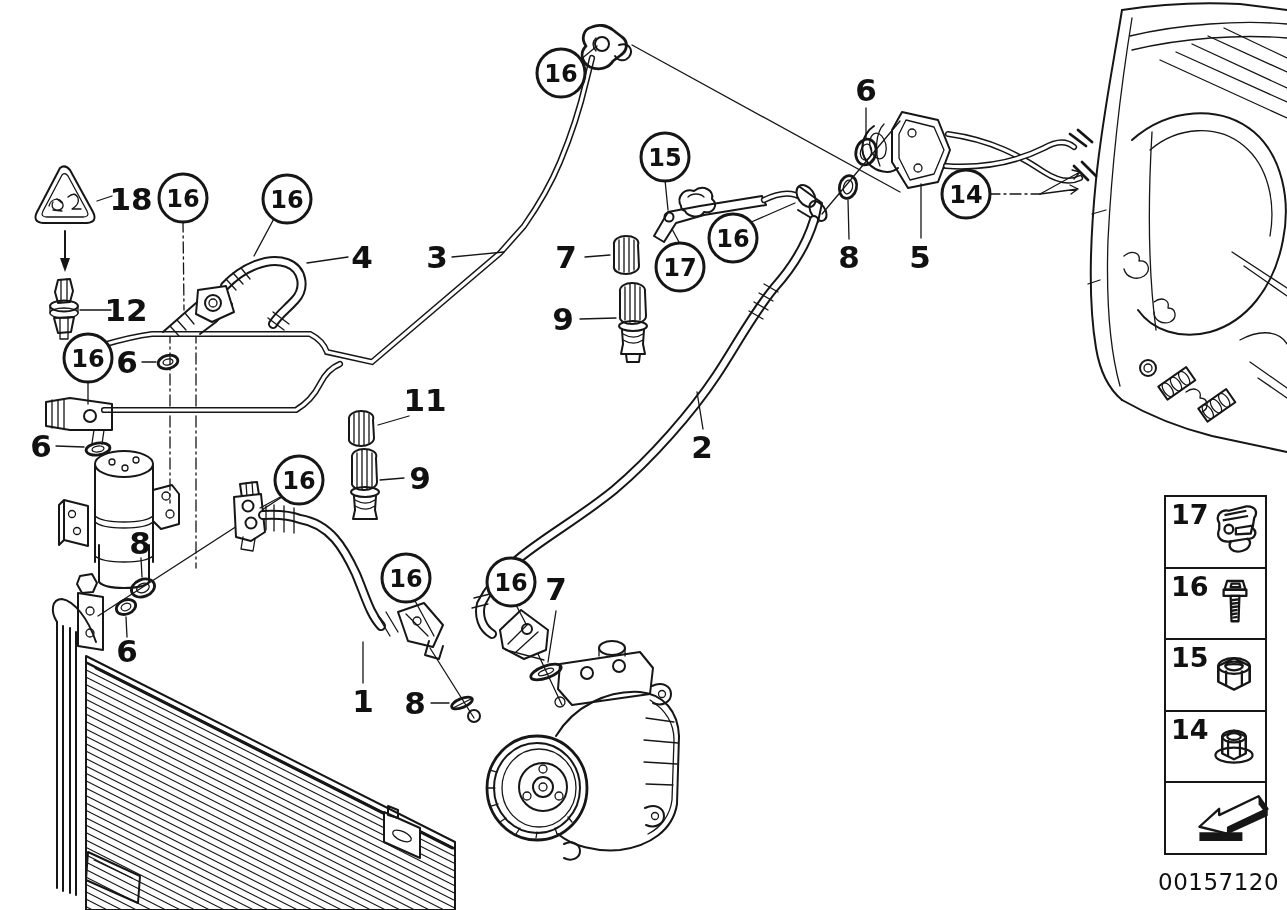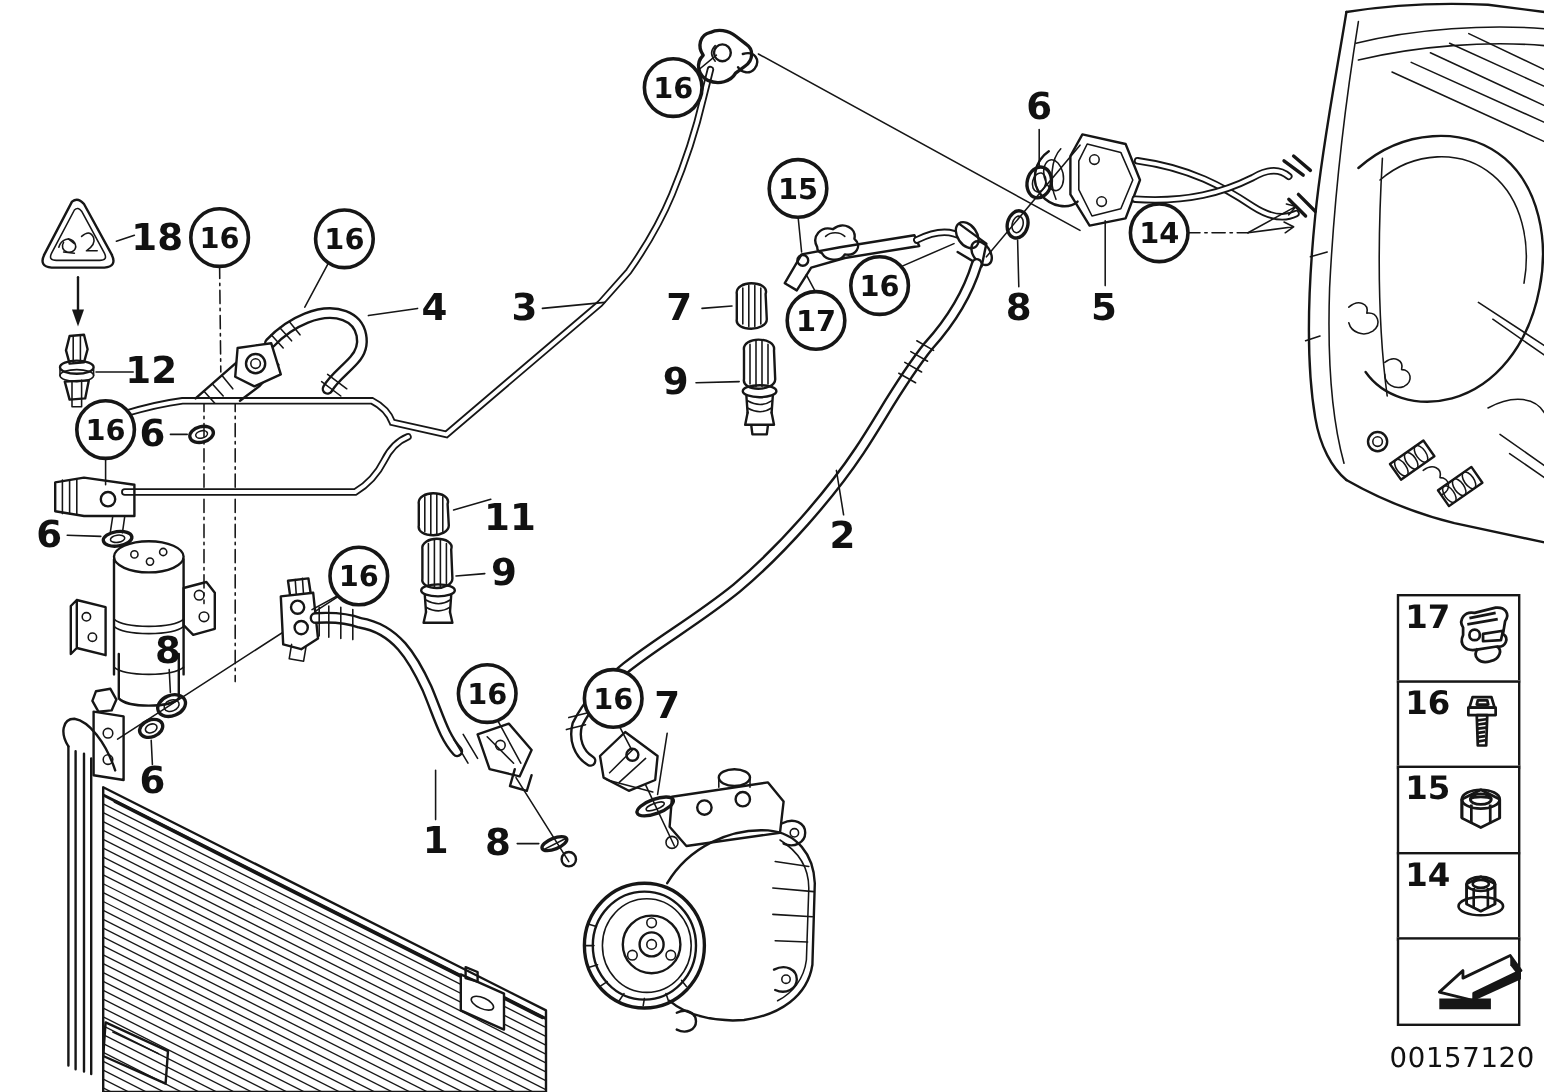--- a/index.html
+++ b/index.html
@@ -388,21 +388,21 @@
 </svg>
 
 <div id="callout-layer">
       <div class="callout" style="left: 131px; top: 199px;">18</div>
       <div class="callout circled" style="left: 183px; top: 198px;">16</div>
       <div class="callout circled" style="left: 287px; top: 199px;">16</div>
       <div class="callout" style="left: 362px; top: 257px;">4</div>
       <div class="callout" style="left: 437px; top: 257px;">3</div>
       <div class="callout" style="left: 566px; top: 257px;">7</div>
       <div class="callout" style="left: 563px; top: 319px;">9</div>
-      <div class="callout" style="left: 425px; top: 432px;">11</div>
+      <div class="callout" style="left: 425px; top: 400px;">11</div>
       <div class="callout" style="left: 420px; top: 478px;">9</div>
       <div class="callout" style="left: 126px; top: 310px;">12</div>
       <div class="callout circled" style="left: 88px; top: 358px;">16</div>
       <div class="callout" style="left: 127px; top: 362px;">6</div>
       <div class="callout" style="left: 41px; top: 446px;">6</div>
       <div class="callout" style="left: 140px; top: 543px;">8</div>
       <div class="callout" style="left: 127px; top: 651px;">6</div>
       <div class="callout" style="left: 702px; top: 447px;">2</div>
       <div class="callout circled" style="left: 561px; top: 73px;">16</div>
       <div class="callout circled" style="left: 665px; top: 157px;">15</div>

